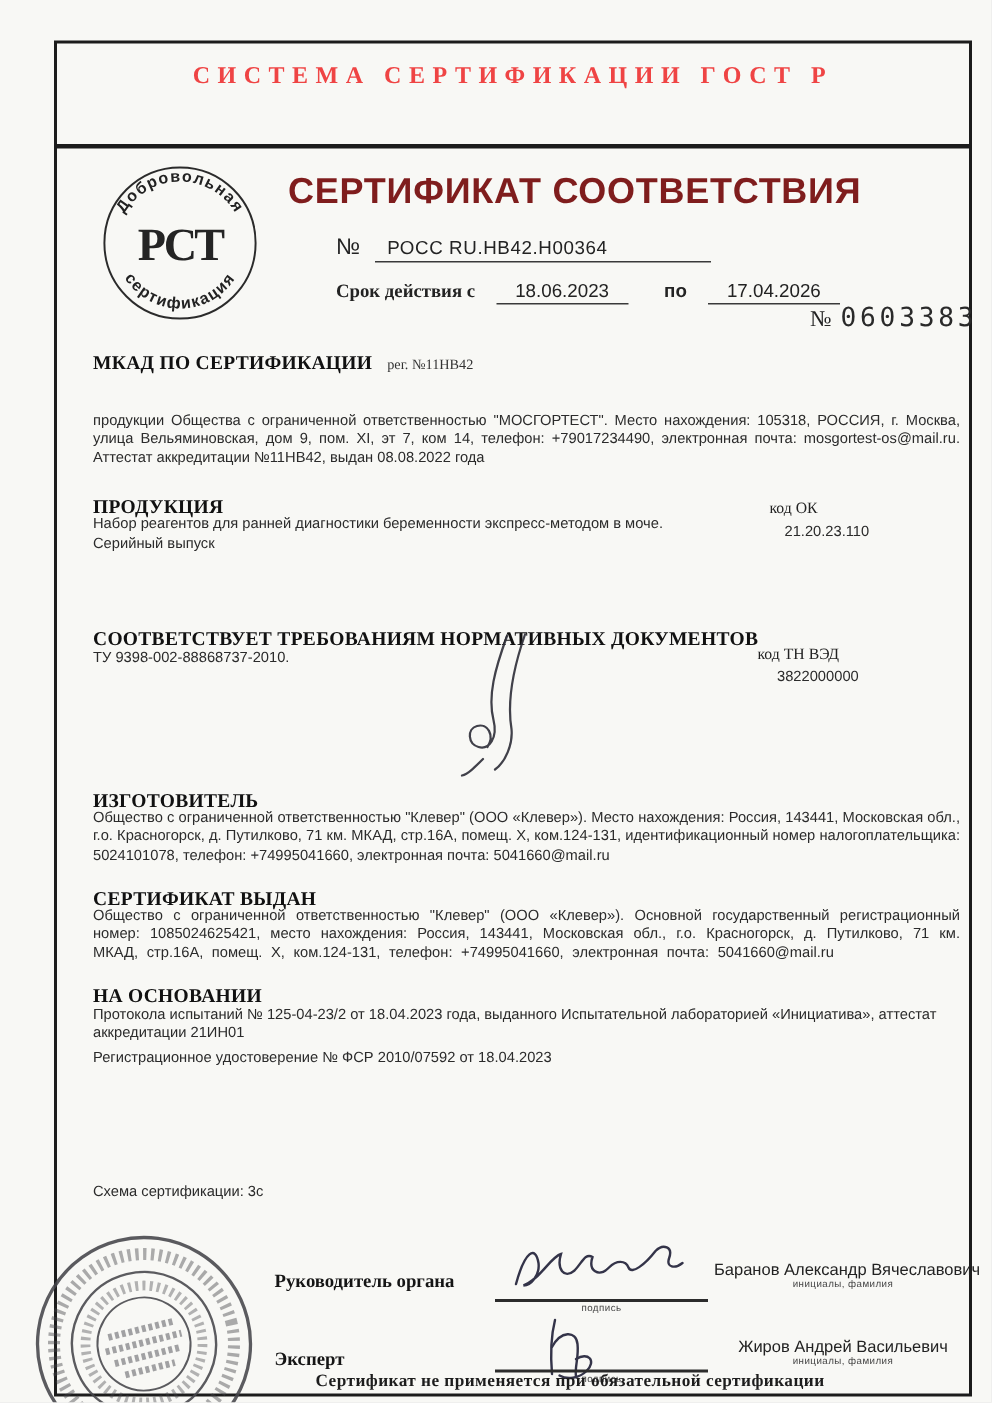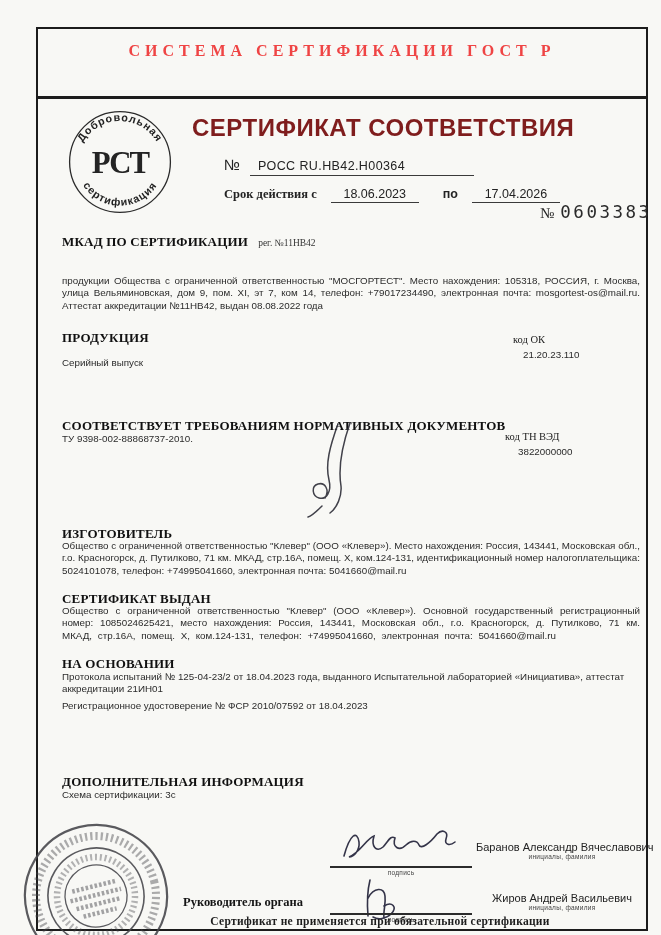--- a/index.html
+++ b/index.html
@@ -67,21 +67,21 @@
   .wide-just { word-spacing:3px; }
   .code-label { font-family:"Liberation Serif", serif; font-size:10.5px; color:#222; }
   .code-value { font-size:9.8px; color:#2b2b2b; }
 
   .stamp-svg { left:14px; top:814px; width:164px; height:164px; opacity:.88; }
   .flourish-svg { left:292px; top:420px; width:84px; height:102px; }
   .sig1-svg { left:338px; top:826px; width:122px; height:42px; }
   .sig2-svg { left:354px; top:874px; width:62px; height:48px; }
 
   .role {
-    font-family:"Liberation Serif", serif; font-weight:bold; font-size:12.5px; color:#151515;margin-top:48px;
+    font-family:"Liberation Serif", serif; font-weight:bold; font-size:12.5px; color:#151515;
   }
   .sig-line { height:1.5px; background:#2c2c2c; }
   .tiny-caption {
     font-size:6.5px; color:#444; text-align:center; letter-spacing:.3px;
   }
   .sig-name { font-size:11px; color:#222; text-align:center; white-space:nowrap; }
 
   .footer-note {
     left:140px; top:915px; width:480px; text-align:center;
     font-family:"Liberation Serif", serif; font-weight:bold;
@@ -124,20 +124,21 @@
     <span class="blank-no-label">№</span><span class="blank-no-digits">0603383</span>
   </div>
 
   <div class="heading-row abs" style="left:62px; top:234px;">
     <span class="sec-heading">МКАД ПО СЕРТИФИКАЦИИ</span>
     <span class="reg-note">рег. №11НВ42</span>
   </div>
   <div class="body-text abs" style="left:62px; top:243px;margin-top:32px;">продукции Общества с ограниченной ответственностью "МОСГОРТЕСТ". Место нахождения: 105318, РОССИЯ, г. Москва, улица Вельяминовская, дом 9, пом. XI, эт 7, ком 14, телефон: +79017234490, электронная почта: mosgortest-os@mail.ru. Аттестат аккредитации №11НВ42, выдан 08.08.2022 года</div>
 
   <div class="sec-heading abs" style="left:62px; top:330px;">ПРОДУКЦИЯ</div>
+  <div class="body-text nojust abs" style="left:62px; top:344px; width:440px;">Набор реагентов для ранней диагностики беременности экспресс-методом в моче.</div>
   <div class="body-text nojust abs" style="left:62px; top:357px; width:440px;">Серийный выпуск</div>
   <div class="code-label abs" style="left:513px; top:334px;">код ОК</div>
   <div class="code-value abs" style="left:523px; top:349px;">21.20.23.110</div>
 
   <div class="sec-heading abs" style="left:62px; top:418px;">СООТВЕТСТВУЕТ ТРЕБОВАНИЯМ НОРМАТИВНЫХ ДОКУМЕНТОВ</div>
   <div class="body-text nojust abs" style="left:62px; top:433px; width:300px;">ТУ 9398-002-88868737-2010.</div>
   <div class="code-label abs" style="left:505px; top:431px;">код ТН ВЭД</div>
   <div class="code-value abs" style="left:518px; top:446px;">3822000000</div>
 
   <svg class="flourish-svg abs" viewBox="0 0 84 102">
@@ -151,21 +152,20 @@
   <div class="sec-heading abs" style="left:62px; top:526px;">ИЗГОТОВИТЕЛЬ</div>
   <div class="body-text abs" style="left:62px; top:540px;">Общество с ограниченной ответственностью "Клевер" (ООО «Клевер»). Место нахождения: Россия, 143441, Московская обл., г.о. Красногорск, д. Путилково, 71 км. МКАД, стр.16А, помещ. Х, ком.124-131, идентификационный номер налогоплательщика: 5024101078, телефон: +74995041660, электронная почта: 5041660@mail.ru</div>
 
   <div class="sec-heading abs" style="left:62px; top:591px;">СЕРТИФИКАТ ВЫДАН</div>
   <div class="body-text wide-just abs" style="left:62px; top:605px;">Общество с ограниченной ответственностью "Клевер" (ООО «Клевер»). Основной государственный регистрационный номер: 1085024625421, место нахождения: Россия, 143441, Московская обл., г.о. Красногорск, д. Путилково, 71 км. МКАД, стр.16А, помещ. Х, ком.124-131, телефон: +74995041660, электронная почта: 5041660@mail.ru</div>
 
   <div class="sec-heading abs" style="left:62px; top:656px;">НА ОСНОВАНИИ</div>
   <div class="body-text nojust abs" style="left:62px; top:671px;">Протокола испытаний № 125-04-23/2 от 18.04.2023 года, выданного Испытательной лабораторией «Инициатива», аттестат аккредитации 21ИН01</div>
   <div class="body-text nojust abs" style="left:62px; top:700px;">Регистрационное удостоверение № ФСР 2010/07592 от 18.04.2023</div>
 
-  <div class="sec-heading abs" style="left:62px; top:774px;">ДОПОЛНИТЕЛЬНАЯ ИНФОРМАЦИЯ</div>
   <div class="body-text nojust abs" style="left:62px; top:789px;">Схема сертификации: 3с</div>
 
   <svg class="stamp-svg abs" viewBox="0 0 164 164">
     <g transform="rotate(-14 82 82)" fill="none" stroke="#45454a">
       <circle cx="82" cy="82" r="71" stroke-width="2.2"></circle>
       <circle cx="82" cy="82" r="60" stroke-width="8" stroke-dasharray="2.2 3" opacity="0.5"></circle>
       <circle cx="82" cy="82" r="48" stroke-width="1.6"></circle>
       <circle cx="82" cy="82" r="39" stroke-width="6.5" stroke-dasharray="2 2.8" opacity="0.45"></circle>
       <circle cx="82" cy="82" r="31" stroke-width="1.3"></circle>
       <path d="M60 72 h44 M56 81 h52 M60 90 h44 M65 99 h34" stroke-width="4.5" stroke-dasharray="2.6 2" opacity="0.55"></path>

